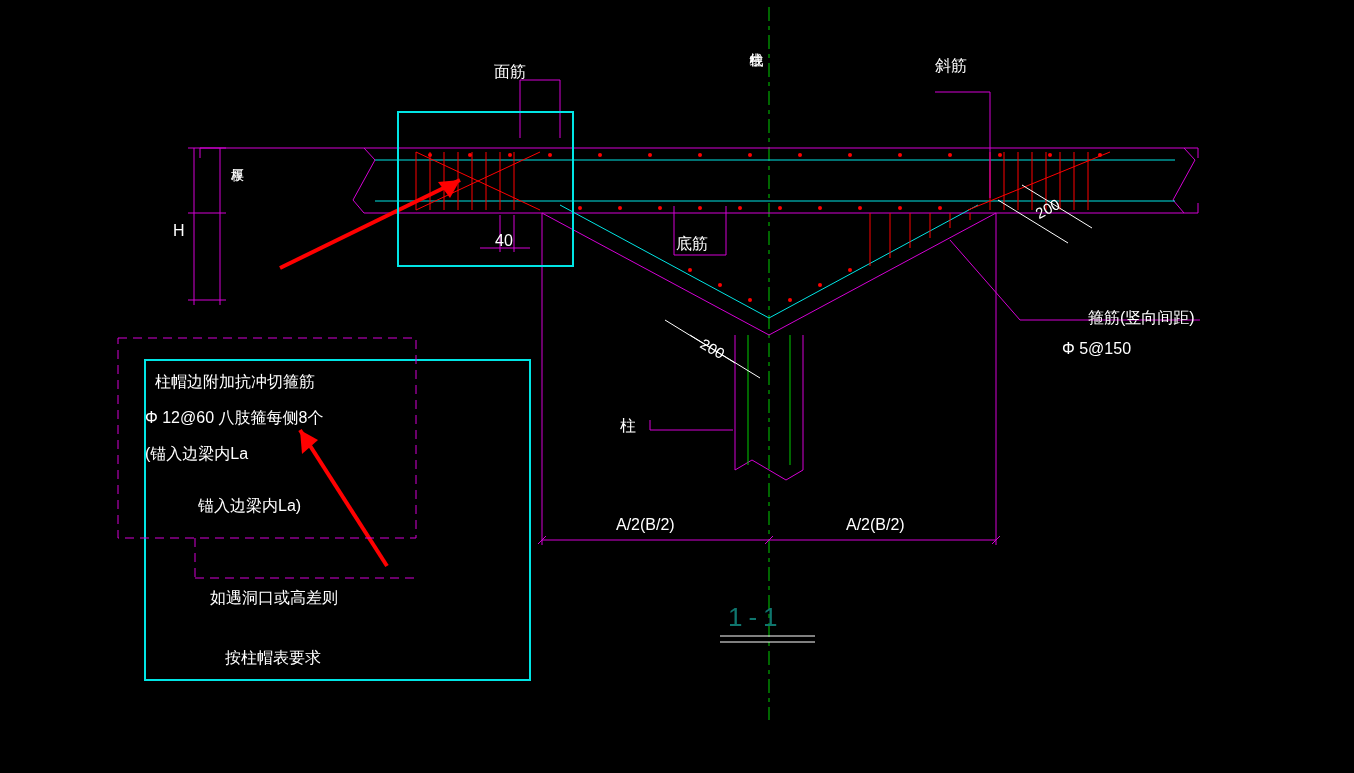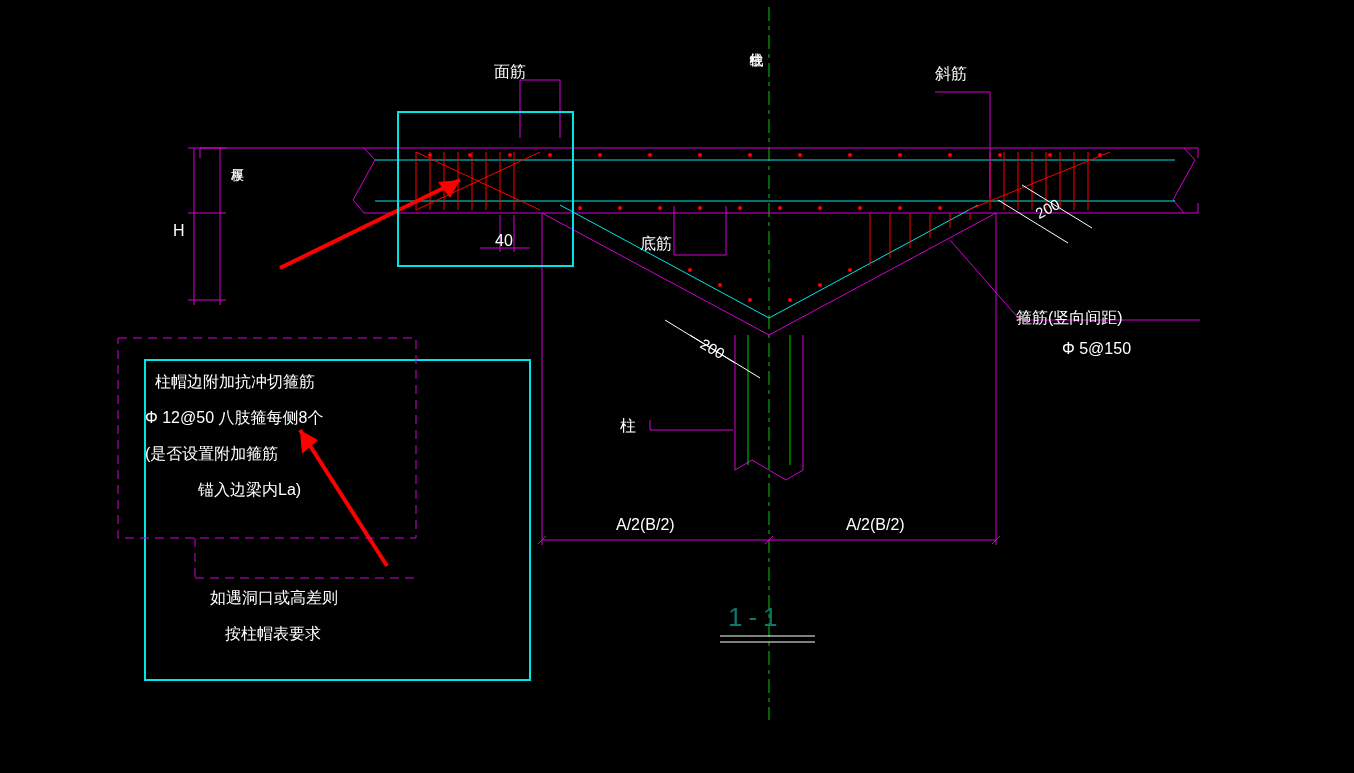--- a/index.html
+++ b/index.html
@@ -183,35 +183,35 @@
   <rect class="mag-dash" x="118" y="338" width="298" height="200"></rect>
 
   <line class="mag-dash" x1="195" y1="538" x2="195" y2="578"></line>
   <line class="mag-dash" x1="195" y1="578" x2="416" y2="578"></line>
 
   <line class="white-stroke" x1="720" y1="636" x2="815" y2="636" stroke-width="2"></line>
   <line class="white-stroke" x1="720" y1="642" x2="815" y2="642"></line>
 </svg>
 
 <span class="txt" style="left:494px;top:62px">面筋</span>
-<span class="txt" style="left:935px;top:64px">斜筋</span>
+<span class="txt" style="left:935px;top:56px">斜筋</span>
 <span class="txt vtxt" style="left:748px;top:42px;font-size:14px">柱中线</span>
-<span class="txt" style="left:640px;top:234px">底筋</span>
+<span class="txt" style="left:676px;top:234px">底筋</span>
 <span class="txt" style="left:620px;top:416px">柱</span>
 <span class="txt vtxt" style="left:228px;top:158px;font-size:13px">板厚</span>
 <span class="txt" style="left:173px;top:222px">H</span>
 <span class="txt" style="left:495px;top:232px">40</span>
 <span class="txt" style="left:700px;top:340px;transform:rotate(30deg);font-size:15px">200</span>
 <span class="txt" style="left:1035px;top:200px;transform:rotate(-28deg);font-size:15px">200</span>
 <span class="txt" style="left:616px;top:516px">A/2(B/2)</span>
 <span class="txt" style="left:846px;top:516px">A/2(B/2)</span>
-<span class="txt" style="left:1016px;top:308px">箍筋(竖向间距)</span>
+<span class="txt" style="left:1088px;top:308px">箍筋(竖向间距)</span>
 <span class="txt" style="left:1062px;top:340px">Φ 5@150</span>
 <span class="sectitle" style="left:728px;top:602px">1-1</span>
 
 <span class="txt" style="left:155px;top:372px">柱帽边附加抗冲切箍筋</span>
-<span class="txt" style="left:145px;top:408px">Φ 12@50 八肢箍每侧8个</span>
-<span class="txt" style="left:145px;top:444px">(是否设置附加箍筋</span>
-<span class="txt" style="left:198px;top:480px">锚入边梁内La)</span>
+<span class="txt" style="left:145px;top:408px">Φ 12@60 八肢箍每侧8个</span>
+<span class="txt" style="left:145px;top:444px">(锚入边梁内La</span>
+<span class="txt" style="left:198px;top:496px">锚入边梁内La)</span>
 <span class="txt" style="left:210px;top:588px">如遇洞口或高差则</span>
-<span class="txt" style="left:225px;top:624px">按柱帽表要求</span>
+<span class="txt" style="left:225px;top:648px">按柱帽表要求</span>
 
 </div>
 
 </body></html>

